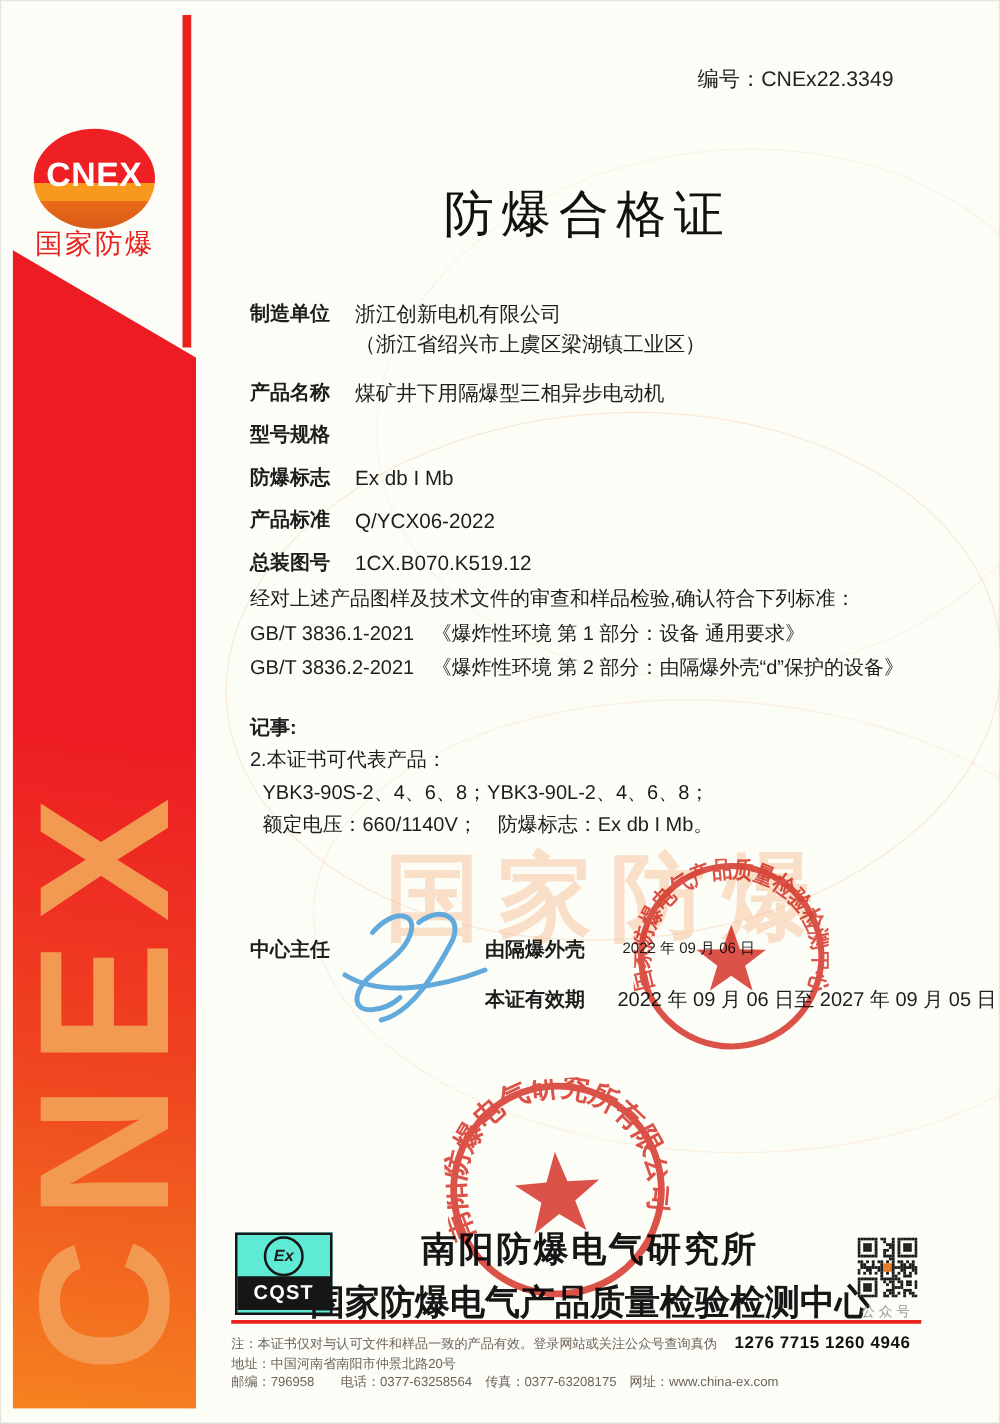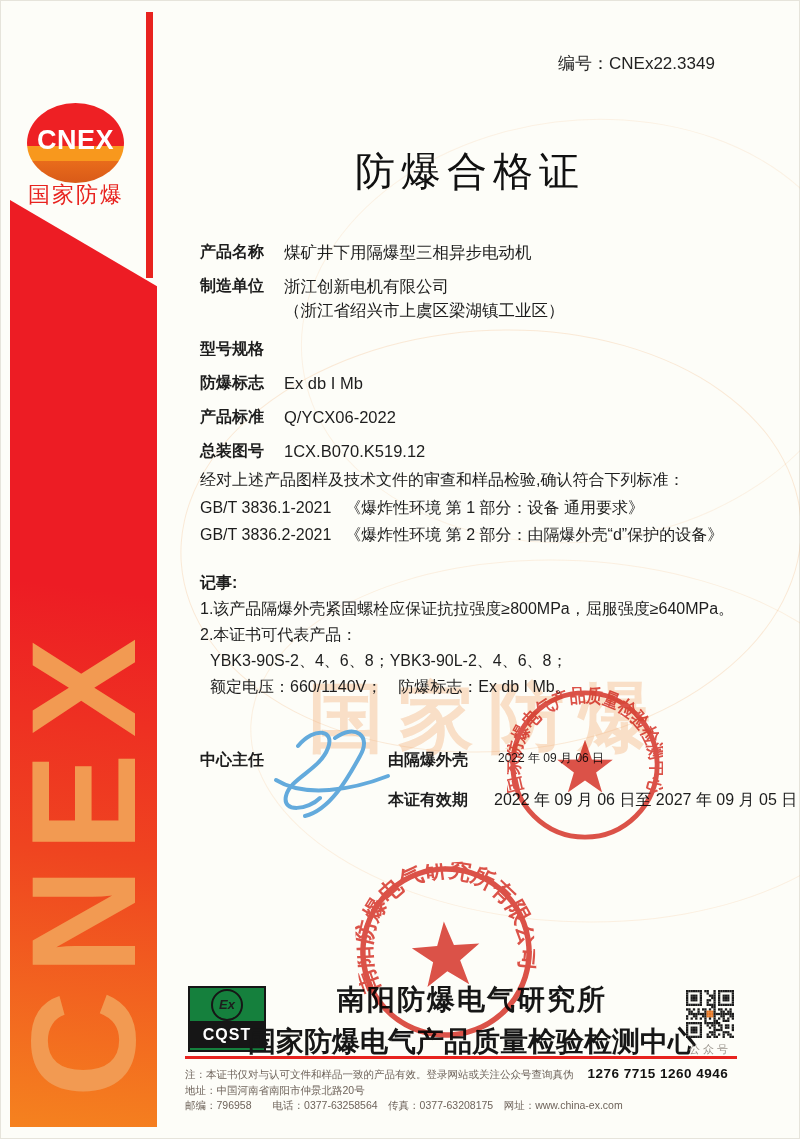--- a/index.html
+++ b/index.html
@@ -57,21 +57,21 @@
   .notes-heading{font-weight:bold;}
   .note-line.indent{padding-left:10px;}
   
   .sig-role{position:absolute;left:200px;top:750px;font-size:16px;font-weight:bold;}
   .signature{position:absolute;left:260px;top:718px;width:132px;height:105px;}
   .issue-label{position:absolute;left:388px;top:750px;font-size:16px;font-weight:bold;}
   .issue-value{position:absolute;left:498px;top:750px;font-size:12px;}
   .valid-label{position:absolute;left:388px;top:790px;font-size:16px;font-weight:bold;}
   .valid-value{position:absolute;left:494px;top:790px;font-size:16px;white-space:nowrap;}
   
-  .ex-mark{position:absolute;left:188px;top:986px;width:74px;height:62px;border:2px solid #161616;background:#15803d;}
+  .ex-mark{position:absolute;left:188px;top:986px;width:74px;height:62px;border:2px solid #161616;background:#5eead4;}
   .ex-circle{height:33px;display:flex;align-items:center;justify-content:center;}
   .ex-circle span{display:flex;align-items:center;justify-content:center;width:28px;height:28px;
     border:2.5px solid #161616;border-radius:50%;font-size:13px;font-weight:bold;font-style:italic;}
   .ex-cqst{height:27px;background:#161616;color:#fff;font-weight:bold;font-size:16px;
     display:flex;align-items:center;justify-content:center;letter-spacing:1px;}
   .org-names{position:absolute;left:232px;top:981px;width:480px;text-align:center;color:#161616;}
   .org-line1{font-size:28px;font-weight:bold;letter-spacing:2px;}
   .org-line2{font-size:28px;font-weight:bold;margin-top:4px;white-space:nowrap;}
   .qr{position:absolute;left:686px;top:990px;width:48px;height:48px;}
   .qr-caption{position:absolute;left:683px;top:1042px;width:54px;text-align:center;
@@ -103,32 +103,32 @@
   <div class="logo-caption">国家防爆</div>
   <div class="red-rule-vertical"></div>
 
   <div class="side-band">
     <span class="side-band-text">CNEX</span>
   </div>
 
   <h1 class="title">防爆合格证</h1>
 
   <div class="fields">
-    <div class="frow">
-      <span class="flabel">产品名称</span>
-      <span class="fvalue">煤矿井下用隔爆型三相异步电动机</span>
-    </div>
     <div class="frow first">
       <span class="flabel">制造单位</span>
       <span class="fvalue">
         <span>浙江创新电机有限公司</span><br>
         <span>（浙江省绍兴市上虞区梁湖镇工业区）</span>
       </span>
     </div>
     <div class="frow">
+      <span class="flabel">产品名称</span>
+      <span class="fvalue">煤矿井下用隔爆型三相异步电动机</span>
+    </div>
+    <div class="frow">
       <span class="flabel">型号规格</span>
     </div>
     <div class="frow">
       <span class="flabel">防爆标志</span>
       <span class="fvalue">Ex db I Mb</span>
     </div>
     <div class="frow">
       <span class="flabel">产品标准</span>
       <span class="fvalue">Q/YCX06-2022</span>
     </div>
@@ -143,21 +143,20 @@
     <div class="std-item">
       <span class="std-code">GB/T 3836.1-2021</span><span class="std-name">《爆炸性环境 第 1 部分：设备 通用要求》</span>
     </div>
     <div class="std-item">
       <span class="std-code">GB/T 3836.2-2021</span><span class="std-name">《爆炸性环境 第 2 部分：由隔爆外壳“d”保护的设备》</span>
     </div>
   </div>
 
   <div class="notes">
     <div class="notes-heading">记事:</div>
-    <div class="note-line">1.该产品隔爆外壳紧固螺栓应保证抗拉强度≥800MPa，屈服强度≥640MPa。</div>
     <div class="note-line">2.本证书可代表产品：</div>
     <div class="note-line indent">YBK3-90S-2、4、6、8；YBK3-90L-2、4、6、8；</div>
     <div class="note-line indent">额定电压：660/1140V；　防爆标志：Ex db I Mb。</div>
   </div>
 
   <div class="sig-role">中心主任</div>
   <svg class="signature" viewBox="0 0 132 105">
     <g fill="none" stroke="#63aadc" stroke-width="4" stroke-linecap="round">
       <path d="M 38,28 C 55,8 75,12 68,30 C 60,52 30,60 26,78 C 22,95 48,92 60,80"></path>
       <path d="M 75,20 C 95,5 112,18 100,38 C 88,60 70,92 45,98"></path>

